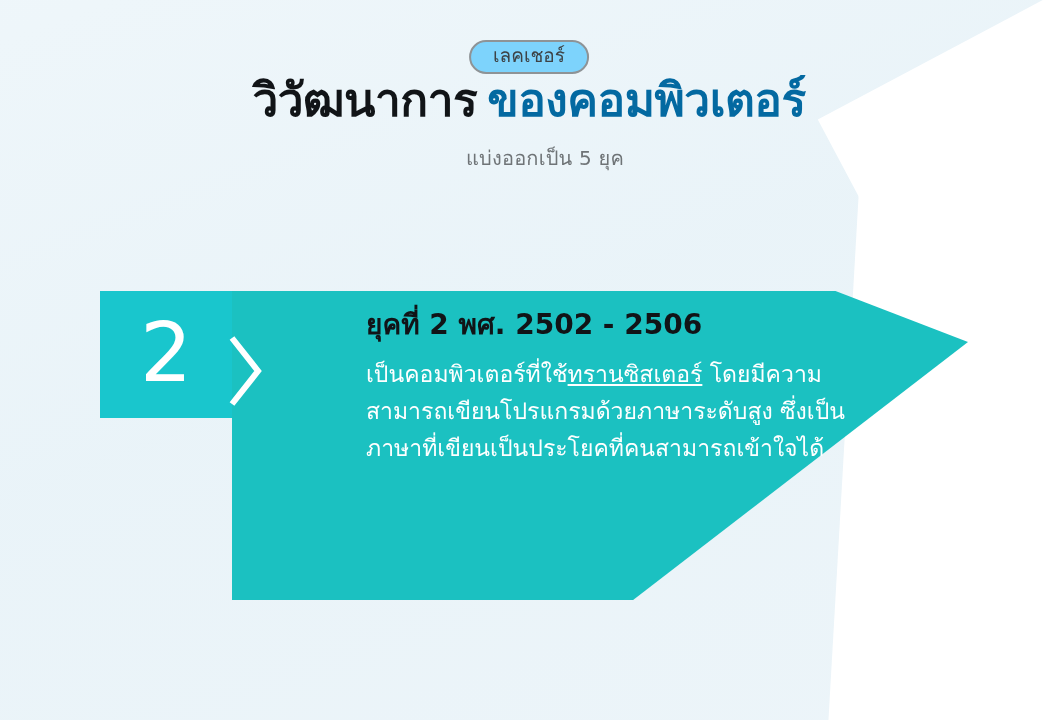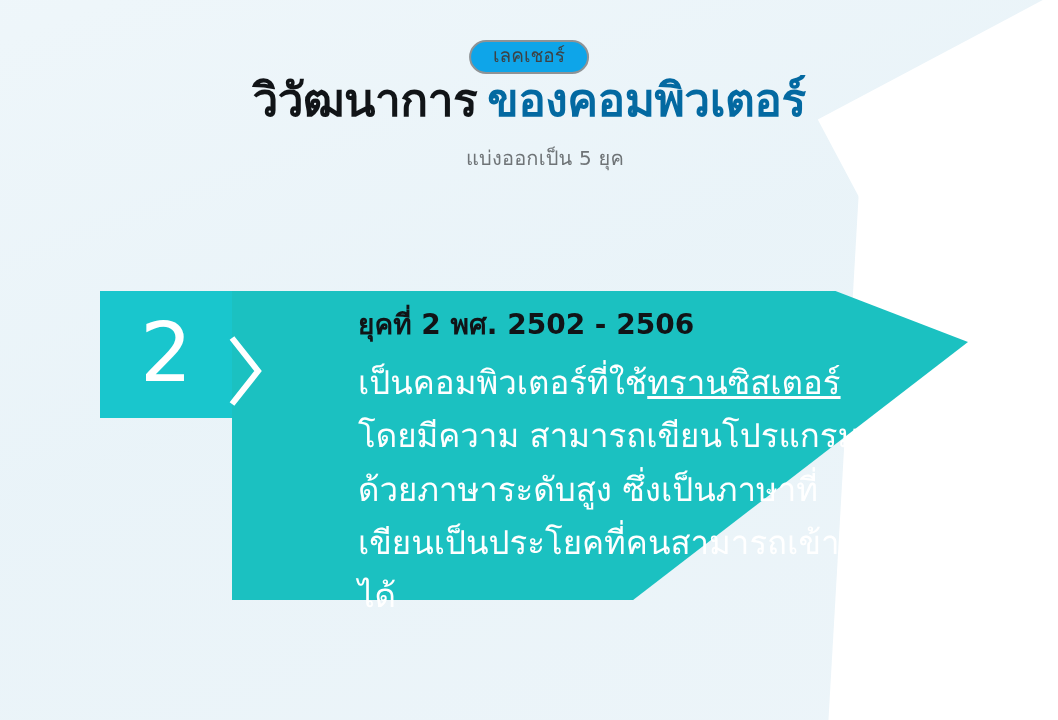--- a/index.html
+++ b/index.html
@@ -69,21 +69,21 @@
     display: inline-block;
     position: absolute;
     left: 50%;
     transform: translateX(-50%);
     top: 0;
     border: 2px solid #8e9396;
     border-radius: 20px;
     padding: 3px 22px 5px;
     font-size: 19px;
     color: #3d4245;
-    background: #0ea5e9;
+    background: #7dd3fc;
     line-height: 1.15;
   }
   .title {
     margin-top: 2px;
     font-size: 46px;
     font-weight: bold;
     letter-spacing: -0.5px;
     line-height: 1.08;
     white-space: nowrap;
   }
@@ -144,36 +144,36 @@
     top: 336px;
     width: 34px;
     height: 70px;
     z-index: 4;
     pointer-events: none;
   }
 
   
   .panel-text {
     position: absolute;
-    left: 358px;
+    left: 366px;
     top: 308px;
     width: 530px;
     z-index: 6;
   }
   .heading {
     color: #111417;
     font-size: 28px;
     font-weight: bold;
     line-height: 1.2;
     margin: 0 0 14px 0;
     white-space: nowrap;
   }
   .body-text {
     color: #ffffff;
-    font-size: 33px;
+    font-size: 23px;
     line-height: 1.62;
     margin: 0;
   }
   .body-text u {
     text-decoration: underline;
     text-underline-offset: 2px;
   }
 </style>
 </head>
 <body>

